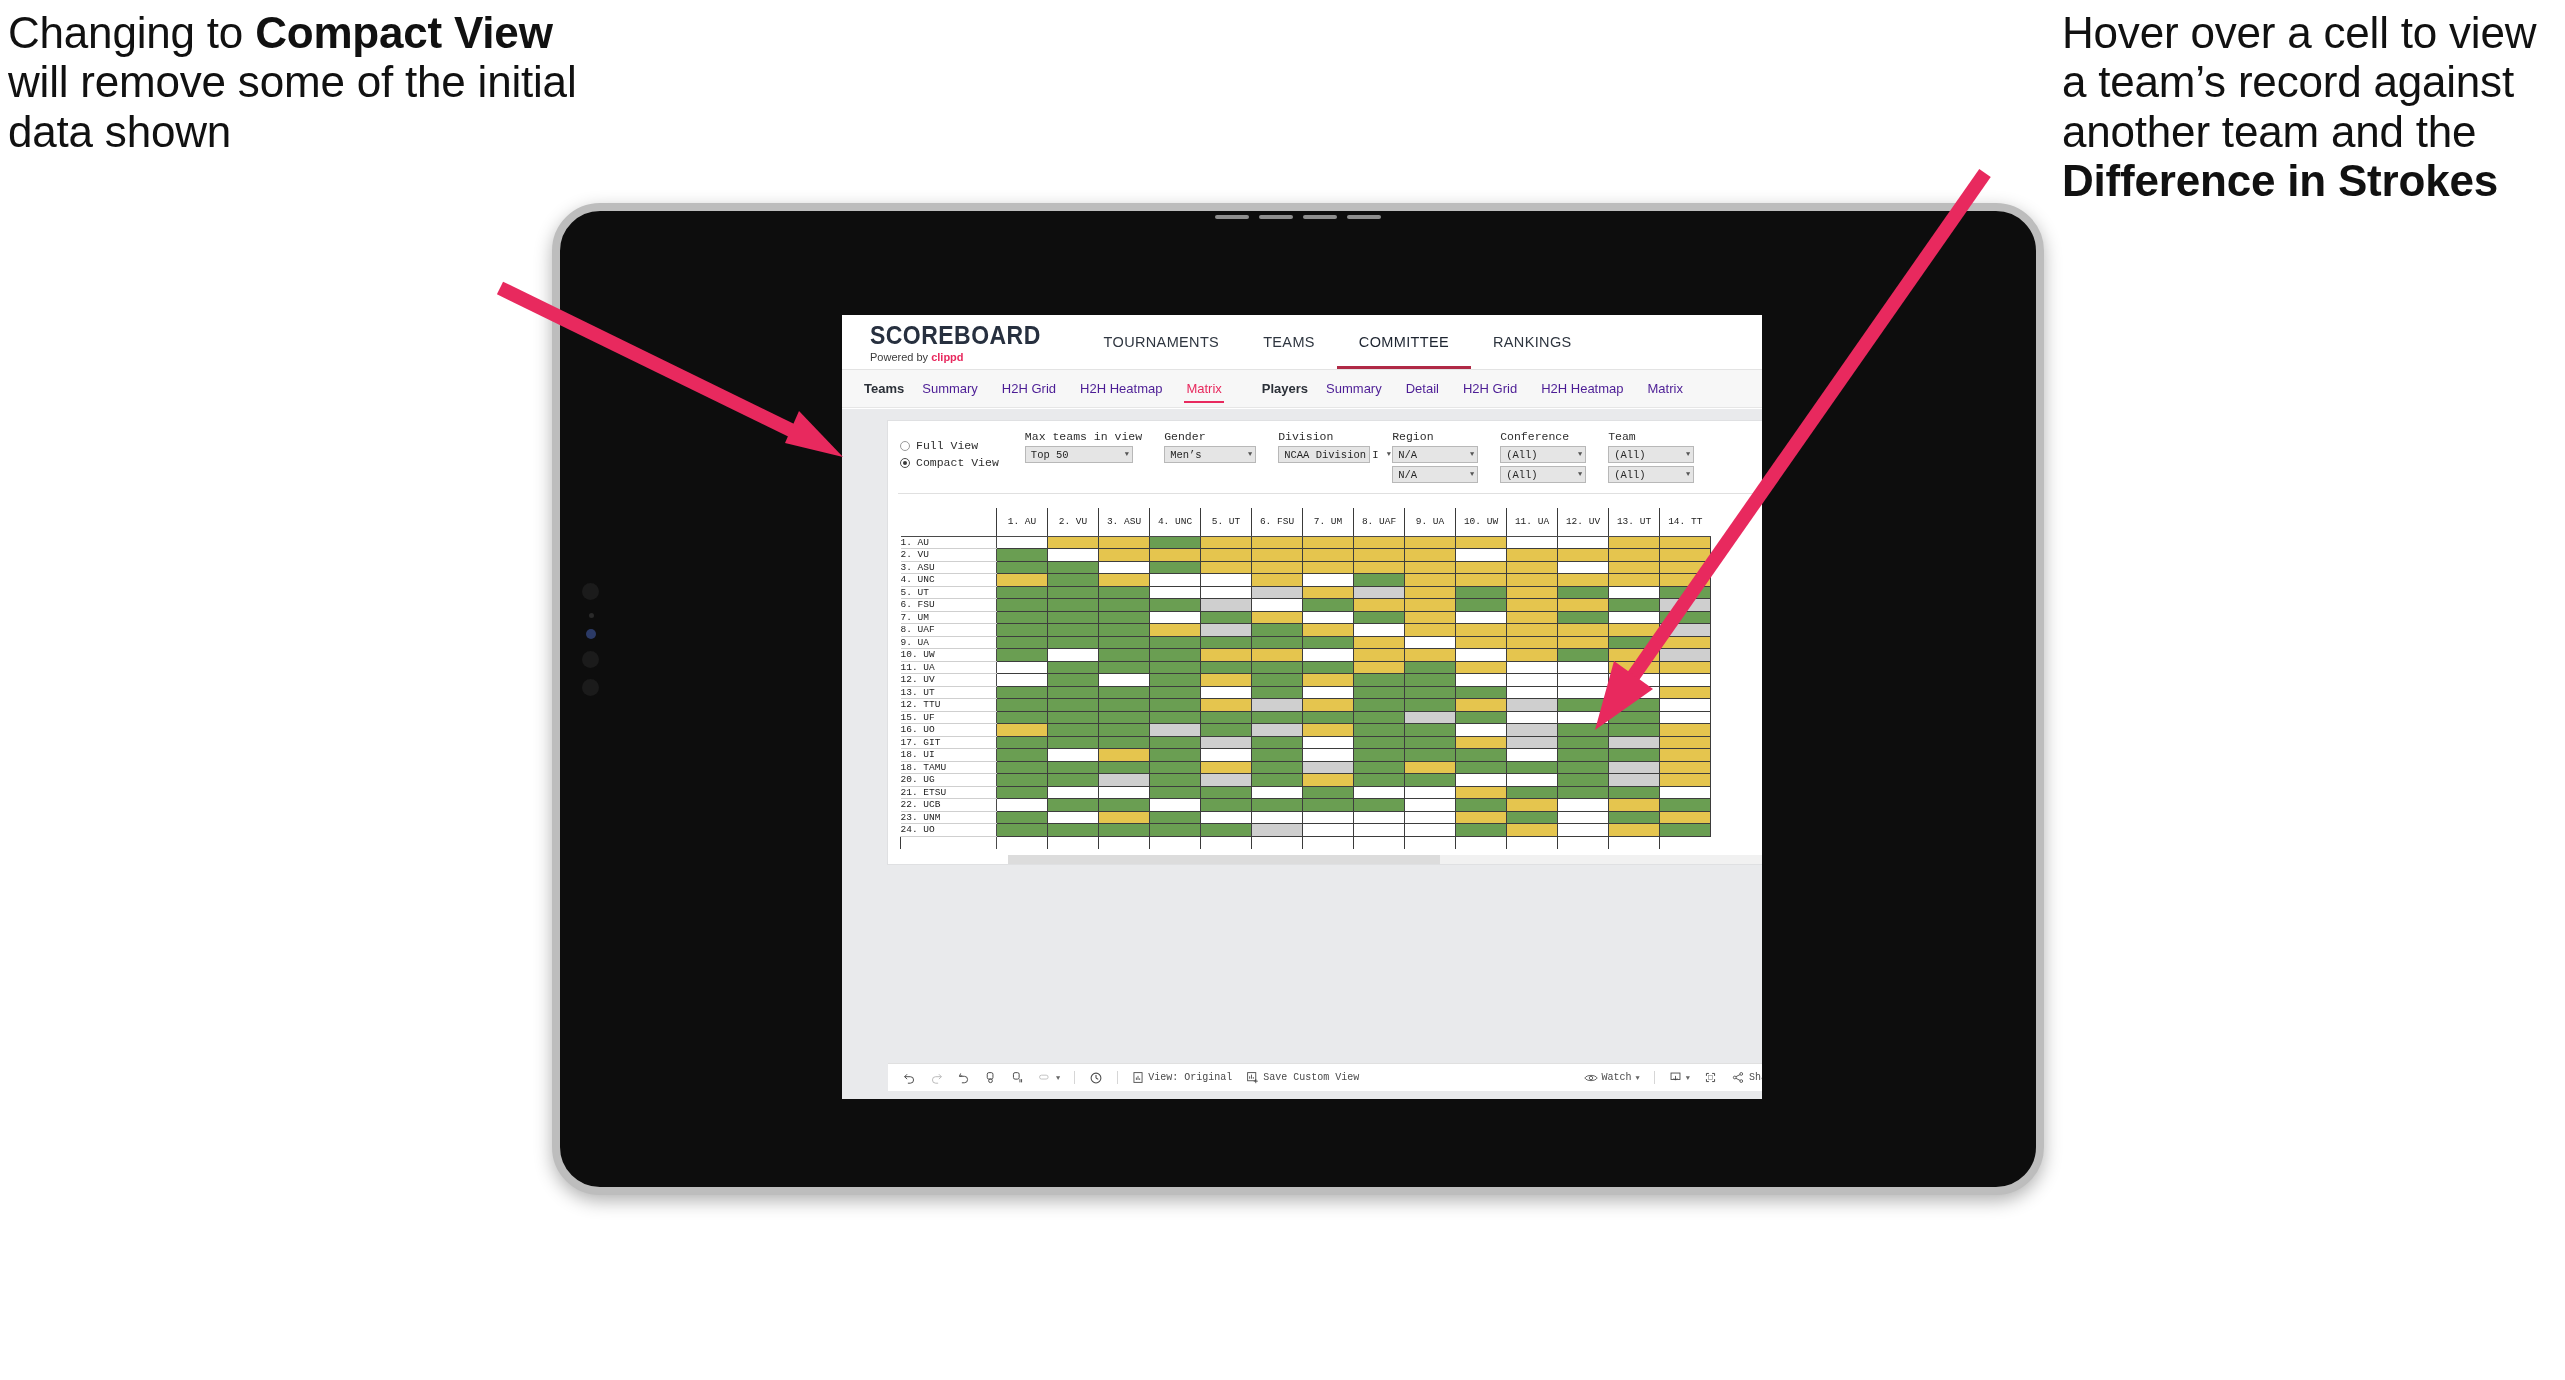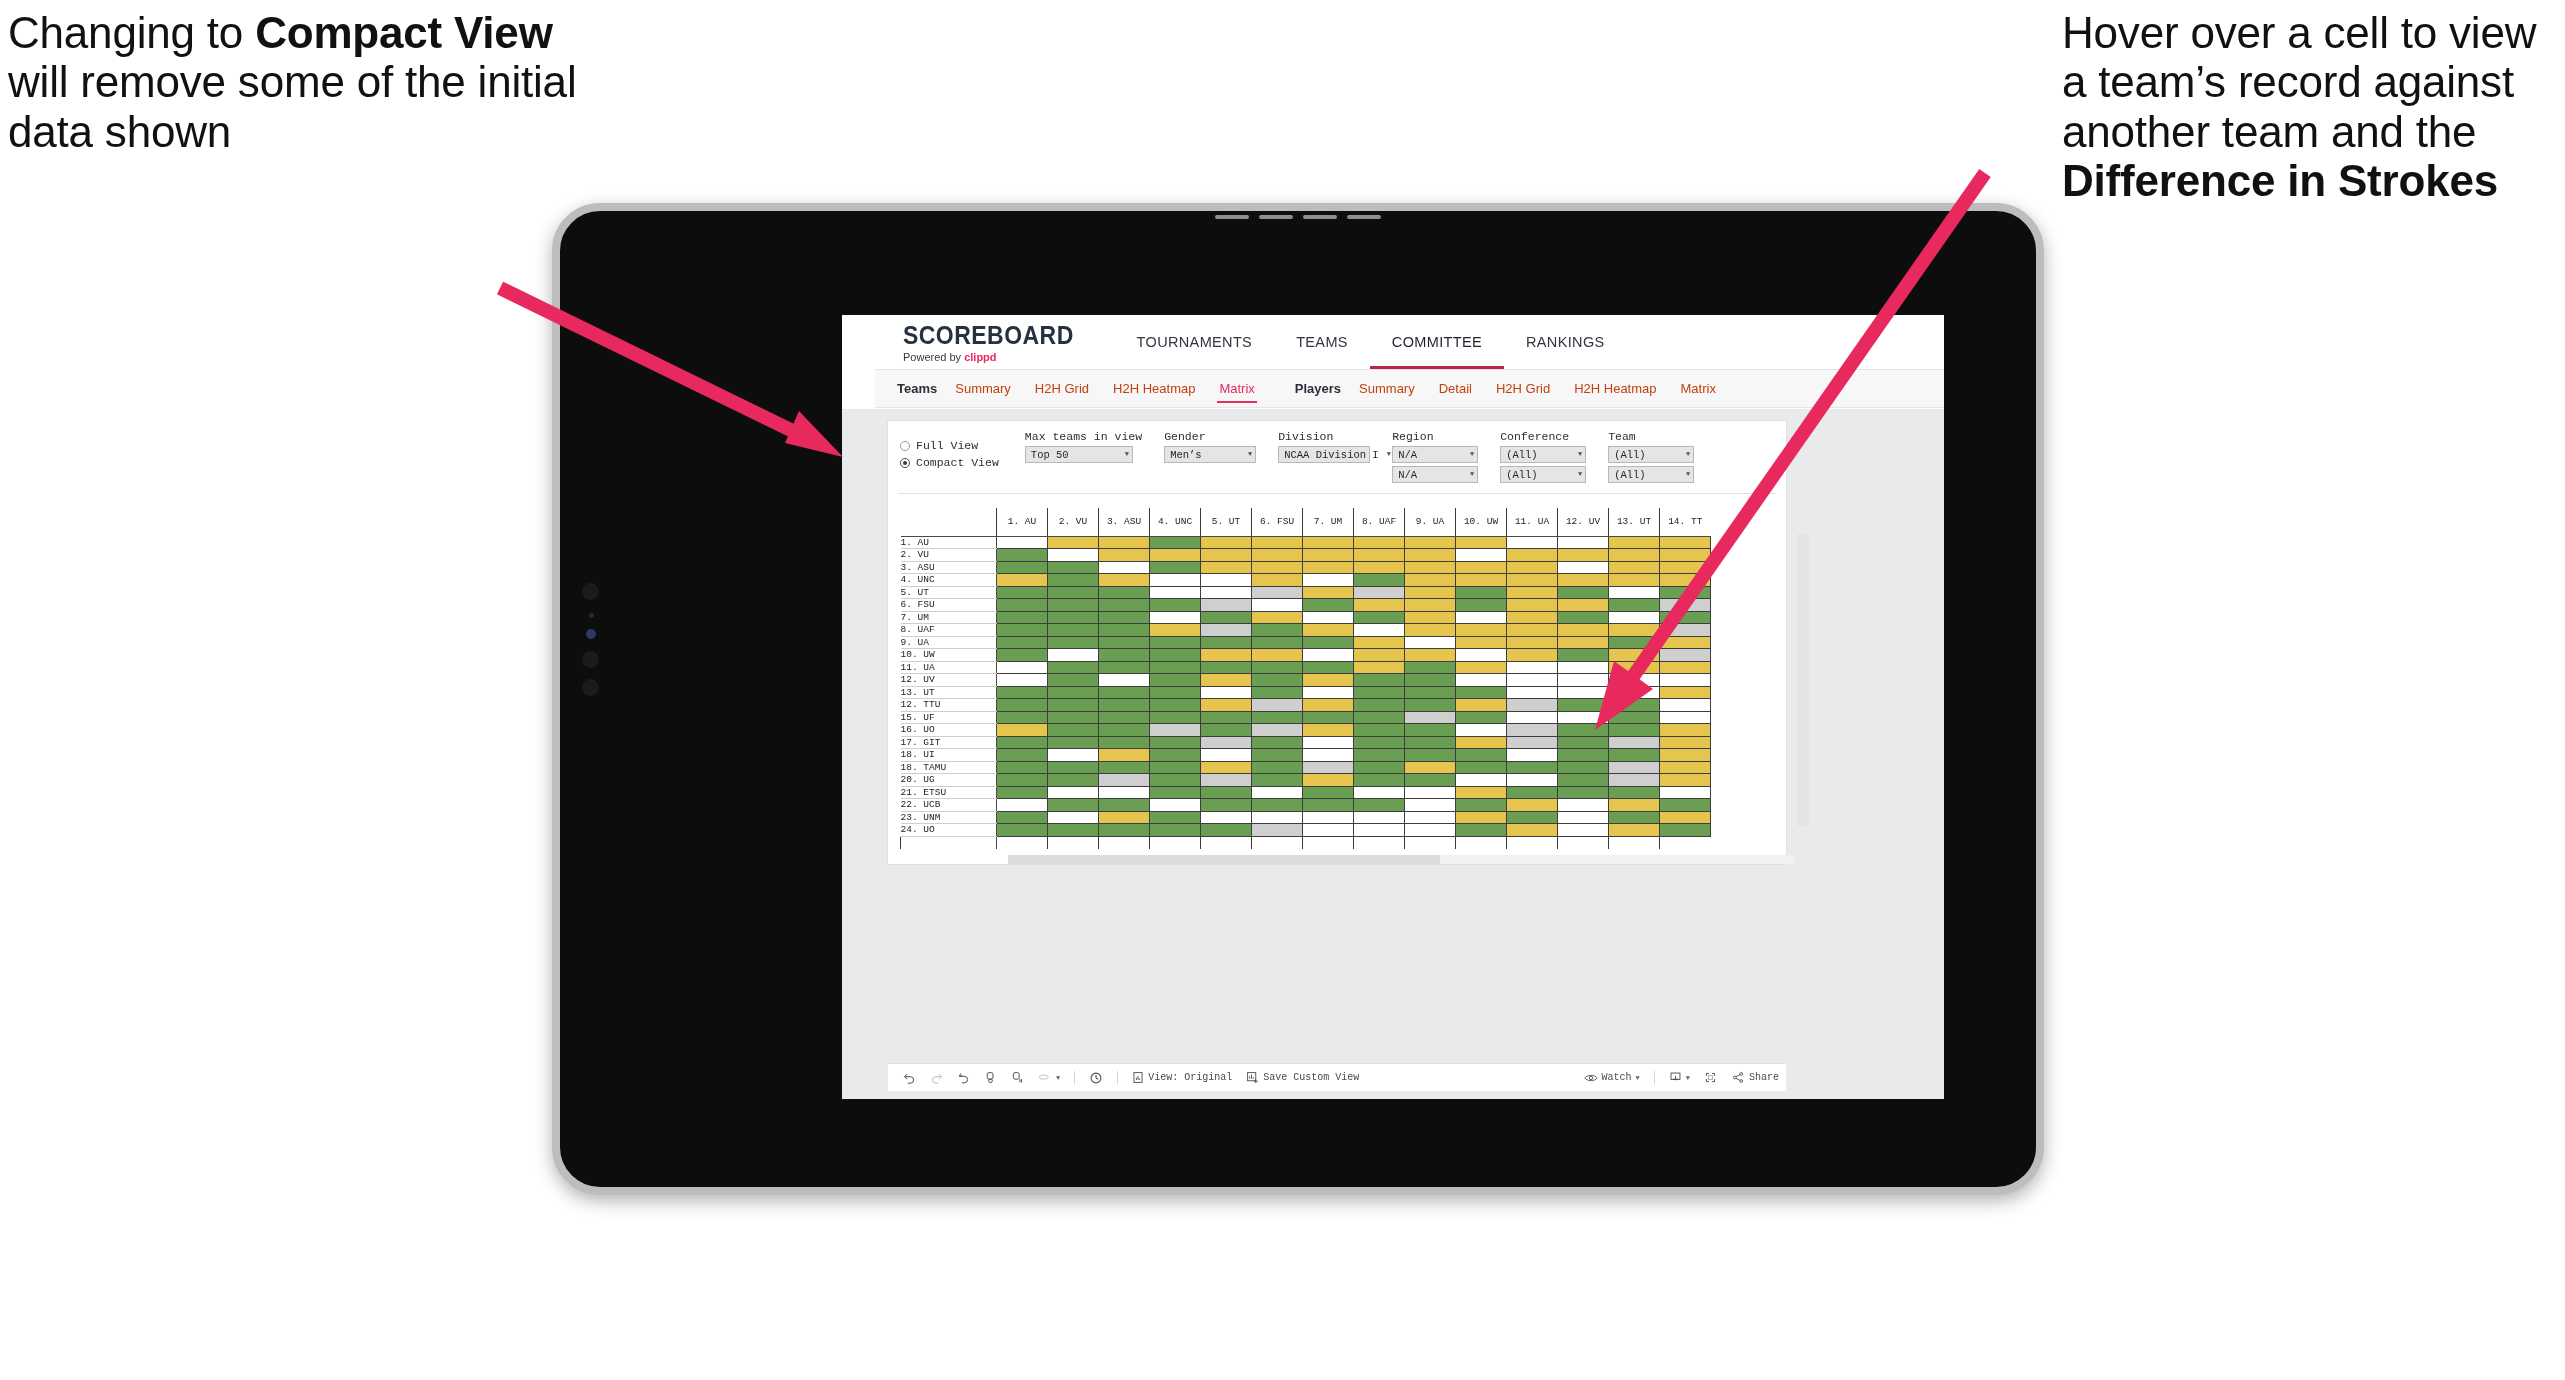--- a/index.html
+++ b/index.html
@@ -51,24 +51,23 @@
   #sen1 { left: 22px; top: 372px; width: 17px; height: 17px; }
   #sen2 { left: 29px; top: 402px; width: 5px;  height: 5px;  background: #2a2a2a;}
   #sen3 { left: 26px; top: 418px; width: 10px; height: 10px; background: #2b3a66;}
   #sen4 { left: 22px; top: 440px; width: 17px; height: 17px; }
   #sen5 { left: 22px; top: 468px; width: 17px; height: 17px; }
 
   
   #screen {
     position: absolute;
     left: 282px; top: 104px;
-    width: 1102px; height: 784px;
+    width: 920px; height: 784px;
     background: #ffffff;
     overflow: hidden;
-    padding-left: 33px;
   }
 
   
   .topbar {
     height: 55px;
     background: #ffffff;
     display: flex; align-items: stretch;
     border-bottom: 1px solid #e3e3e3;
   }
   .brand { display:flex; flex-direction: column; justify-content:center;
@@ -98,21 +97,21 @@
   .subnav {
     height: 38px; background: #f7f7f7;
     display:flex; align-items:center;
     border-bottom: 1px solid #e6e6e6;
     padding-left: 22px;
   }
   .subgroup { display:flex; align-items:center; }
   .subgroup + .subgroup { margin-left: 28px; }
   .sublabel { font-size: 13px; font-weight: 700; color: #2b3038; margin-right: 6px; }
   .subitem {
-    font-size: 13px; color: #c2410c;
+    font-size: 13px; color: #4c1d95;
     padding: 6px 12px; position: relative; cursor: default;
   }
   .subitem.active { color: #e8295e; }
   .subitem.active::after {
     content:''; position:absolute; left:10px; right:10px; bottom:-1px;
     height: 2px; background: #e8295e;
   }
 
   
   .workspace {

